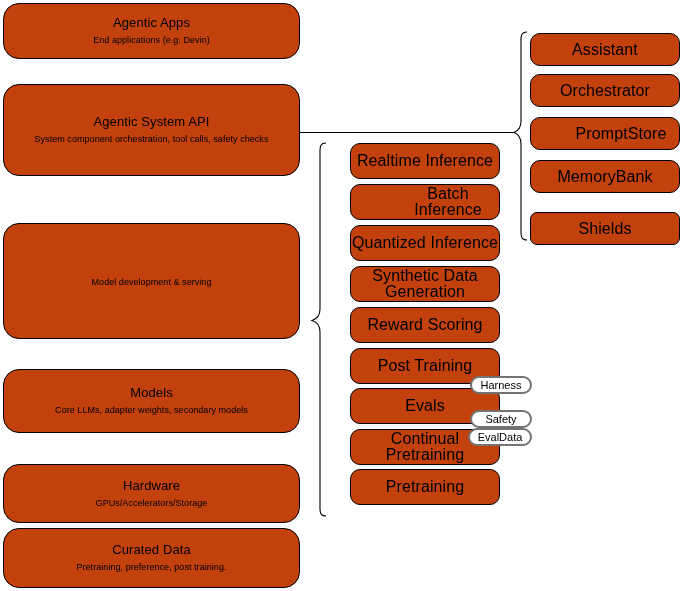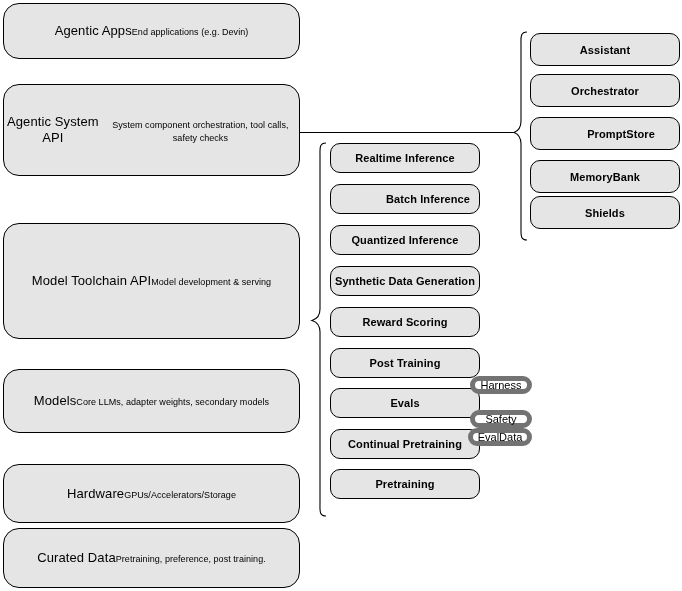--- a/index.html
+++ b/index.html
@@ -15,25 +15,25 @@
   #canvas {
     position: relative;
     width: 682px;
     height: 591px;
     background: #ffffff;
     overflow: hidden;
   }
   .box {
     position: absolute;
     box-sizing: border-box;
-    background: #e5e5e5;
+    background: #c2410c;
     border: 1px solid #000000;
     border-radius: 14px;
     display: flex;
-    flex-direction: row;
+    flex-direction: column;
     align-items: center;
     justify-content: center;
     text-align: center;
     color: #000000;
   }
   .box .title {
     font-size: 13px;
     line-height: 16px;
     letter-spacing: 0.1px;
   }
@@ -49,39 +49,38 @@
     left: 3px;
     width: 297px;
   }
   
   .chip {
     border-radius: 10px;
     font-size: 12px;
     line-height: 15px;
   }
   .chip .title {
-    font-size: 11px;
-    font-weight: bold;
+    font-size: 16px;
   }
   .mid-chip {
-    left: 330px;
+    left: 350px;
     width: 150px;
-    height: 30px;
+    height: 36px;
   }
   .right-chip {
     left: 530px;
     width: 150px;
     height: 33px;
   }
   
   .pill {
     position: absolute;
     box-sizing: border-box;
     background: #ffffff;
-    border: 5px solid #737373;
+    border: 2px solid #737373;
     border-radius: 999px;
     display: flex;
     align-items: center;
     justify-content: center;
     font-size: 11px;
     line-height: 13px;
     color: #000000;
     white-space: nowrap;
   }
   
@@ -129,21 +128,20 @@
     <div class="title">Agentic Apps</div>
     <div class="subtitle">End applications (e.g. Devin)</div>
   </div>
 
   <div class="box layer" style="top:84px; height:92px;">
     <div class="title">Agentic System API</div>
     <div class="subtitle">System component orchestration, tool calls, safety checks</div>
   </div>
 
   <div class="box layer" style="top:223px; height:116px;">
-    <div class="title">Model Toolchain API</div>
     <div class="subtitle">Model development &amp; serving</div>
   </div>
 
   <div class="box layer" style="top:369px; height:64px;">
     <div class="title">Models</div>
     <div class="subtitle">Core LLMs, adapter weights, secondary models</div>
   </div>
 
   <div class="box layer" style="top:464px; height:59px;">
     <div class="title">Hardware</div>
@@ -198,17 +196,17 @@
   </div>
   <div class="box chip right-chip" style="top:74px;">
     <div class="title">Orchestrator</div>
   </div>
   <div class="box chip right-chip" style="top:117px;padding-left:32px;">
     <div class="title">PromptStore</div>
   </div>
   <div class="box chip right-chip" style="top:160px;">
     <div class="title">MemoryBank</div>
   </div>
-  <div class="box chip right-chip" style="top:196px;">
+  <div class="box chip right-chip" style="top:212px;border-radius:7px;">
     <div class="title">Shields</div>
   </div>
 
 </div>
 
 </body></html>

